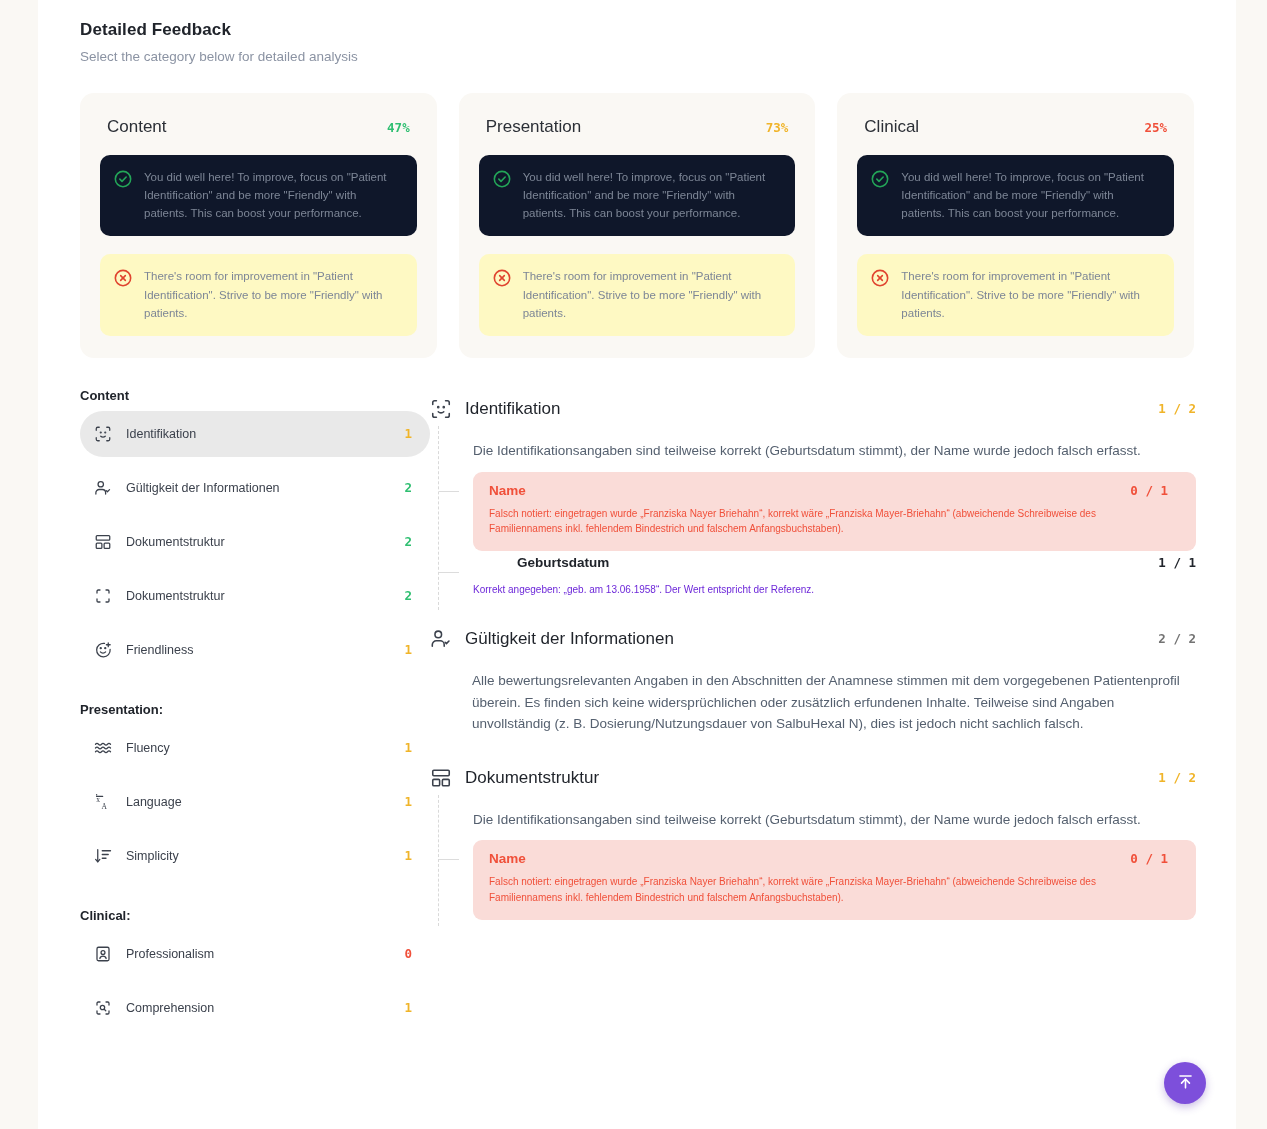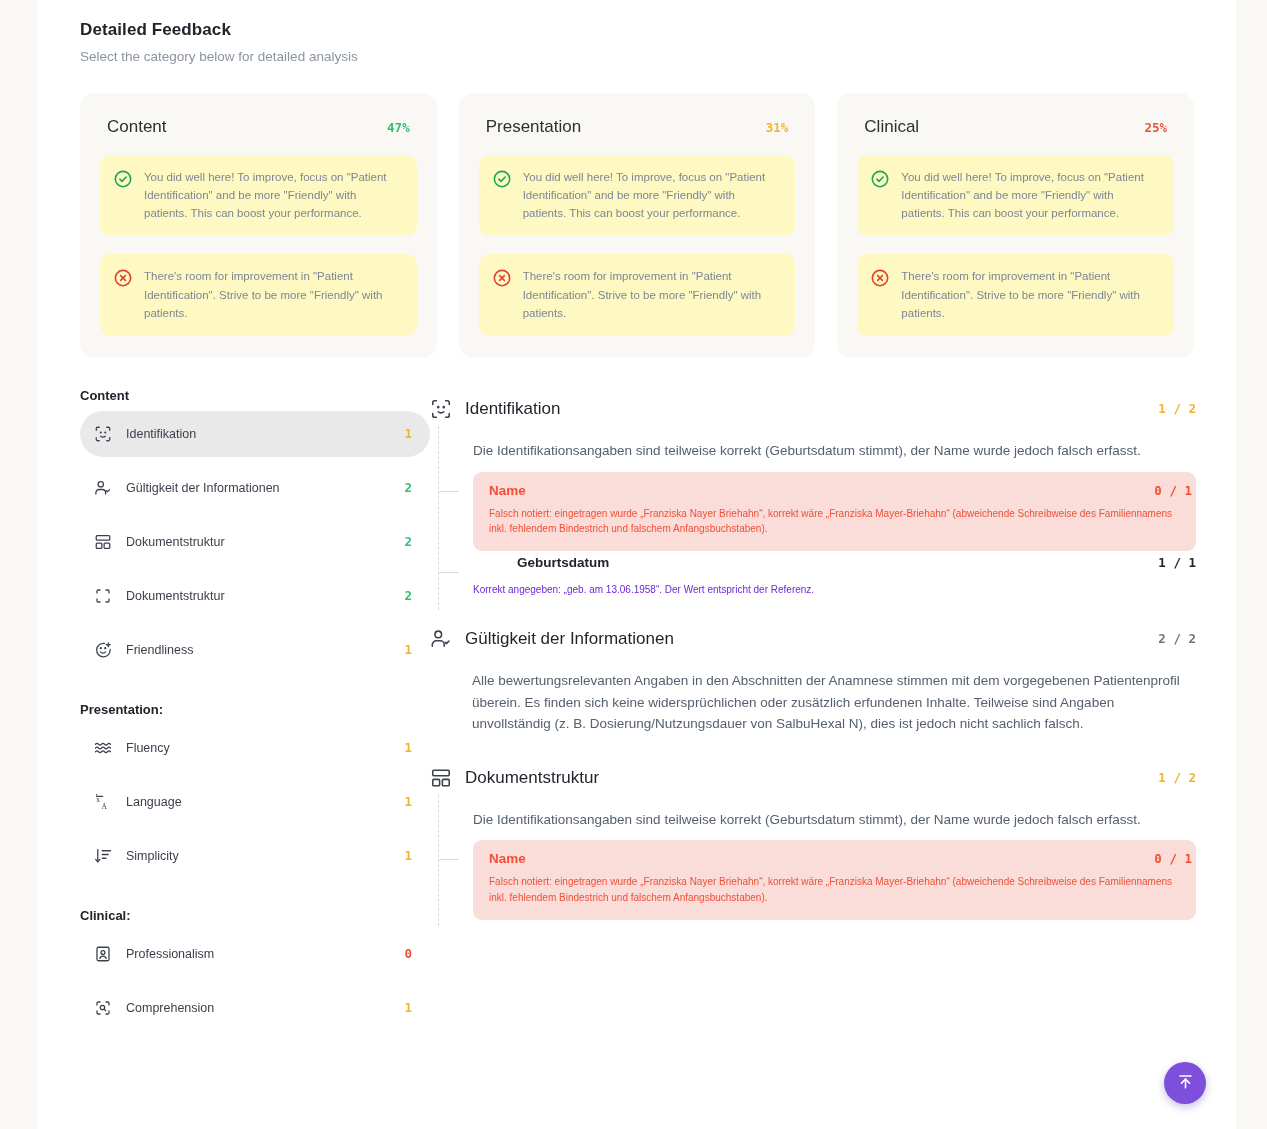--- a/index.html
+++ b/index.html
@@ -44,21 +44,21 @@
   .card-pct {
     font-family: "DejaVu Sans Mono", monospace;
     font-size: 12.5px; font-weight: 700;
   }
 
   .note {
     display: flex; gap: 11px; align-items: flex-start;
     border-radius: 10px; padding: 13px 14px 14px 13px;
     margin-top: 18px;
   }
-  .note.good { background: #fef9c3; }
+  .note.good { background: #0f172a; }
   .note.bad  { background: #fef9c3; }
   .note-txt {
     font-size: 11.5px; line-height: 1.58; color: #7d8696;
   }
   .ico20 { flex: 0 0 20px; width: 20px; height: 20px; margin-top: 1px; }
 
   
   .body { display: flex; margin-top: 30px; }
 
   
@@ -112,21 +112,21 @@
     font-size: 13.5px; line-height: 1.6; color: #55606f;
     padding: 14px 0 10px 0;
   }
   .sub { position: relative; margin-bottom: 2px; }
   .sub .stub {
     position: absolute; left: -34px; top: 19px;
     width: 20px; height: 0; border-top: 1.5px solid #dcdcdc;
   }
   .sub-card {
     background: #fadcd8; border-radius: 9px;
-    padding: 11px 4px 14px 16px;
+    padding: 11px 28px 14px 16px;
   }
   .sub-row {
     display: flex; align-items: baseline; justify-content: space-between;
   }
   .sub-name { font-size: 13.5px; font-weight: 700; }
   .sub-name.err { color: #f0503a; }
   .sub-name.ok  { color: #20242b; margin-left: 44px; }
   .sub-score {
     font-family: "DejaVu Sans Mono", monospace;
     font-size: 12.5px; font-weight: 700;
@@ -174,21 +174,21 @@
               <circle cx="12" cy="12" r="9.2"></circle>
               <path d="M9.2 9.2l5.6 5.6"></path>
               <path d="M14.8 9.2l-5.6 5.6"></path>
             </svg></span>
           <span class="note-txt">There's room for improvement in "Patient Identification". Strive to be more "Friendly" with patients.</span>
         </div>
       </div>
       <div class="card">
         <div class="card-top">
           <span class="card-name">Presentation</span>
-          <span class="card-pct" style="color:#f0b429">31%</span>
+          <span class="card-pct" style="color:#f0b429">73%</span>
         </div>
         <div class="note good">
           <span class="ico20"><svg width="20" height="20" viewBox="0 0 24 24" fill="none" stroke="#23a558" stroke-width="1.9" stroke-linecap="round" stroke-linejoin="round">
               <circle cx="12" cy="12" r="9.2"></circle>
               <path d="M8.2 12.2l2.6 2.6 5-5.2"></path>
             </svg></span>
           <span class="note-txt">You did well here! To improve, focus on "Patient Identification" and be more "Friendly" with patients. This can boost your performance.</span>
         </div>
         <div class="note bad">
           <span class="ico20"><svg width="20" height="20" viewBox="0 0 24 24" fill="none" stroke="#e0442f" stroke-width="1.9" stroke-linecap="round" stroke-linejoin="round">

